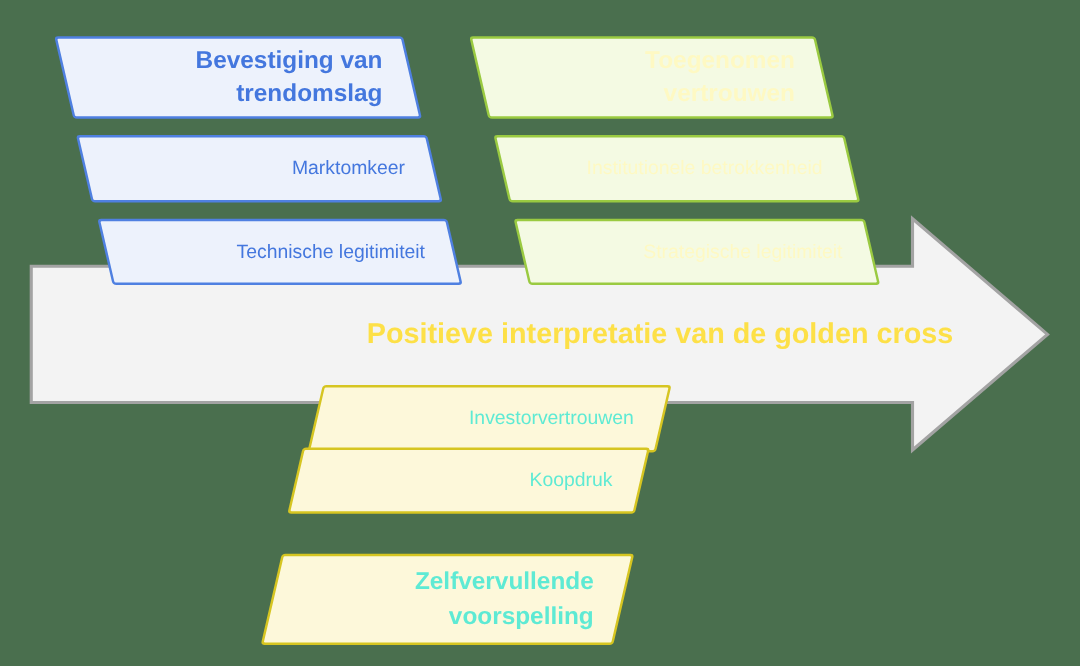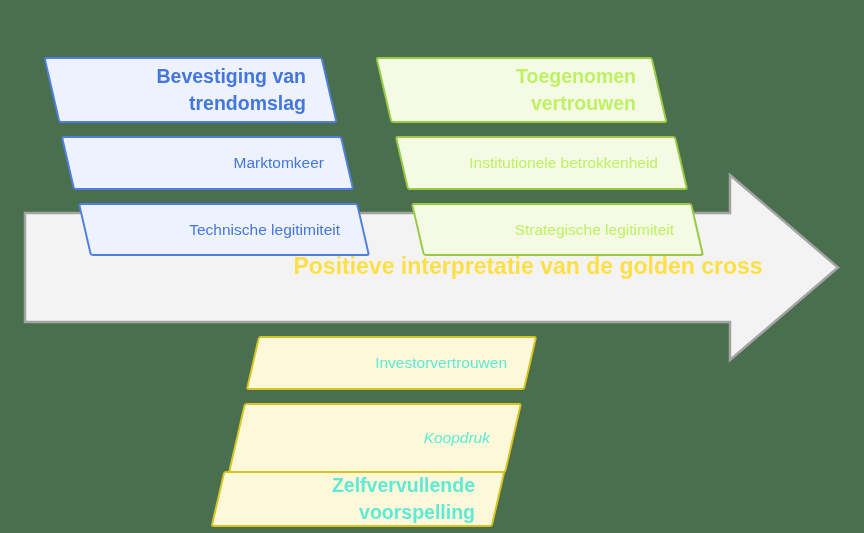--- a/index.html
+++ b/index.html
@@ -21,21 +21,21 @@
   .arrow-label {
     position: absolute;
     left: 528px;
     top: 253px;
     transform: translateX(-50%);
     white-space: nowrap;
     font-size: 23px;
     font-weight: 700;
     color: #fde047;
   }
-  .pbox { position: absolute; margin-top: 28px; }
+  .pbox { position: absolute; }
   .pbox .shape {
     position: absolute;
     inset: 0;
     border-radius: 3px;
     border: 2.8px solid;
     box-sizing: border-box;
   }
   .lean-top .shape { transform: skewX(13deg); }     
   .lean-bottom .shape { transform: skewX(-13deg); } 
   .pbox .txt {
@@ -55,21 +55,21 @@
     text-align: right;
   }
   .itm {
     font-weight: 500;
     font-size: 15.5px;
     text-align: right;
   }
   .t-blue .shape   { background: #edf2fc; border-color: #4f80e1; }
   .t-blue .txt     { color: #4477de; }
   .t-green .shape  { background: #f4fae3; border-color: #9aca41; }
-  .t-green .txt    { color: #bef264; }
+  .t-green .txt    { color: #fef9c3; }
   .t-yellow .shape { background: #fdf8da; border-color: #d6c521; }
   .t-yellow .txt   { color: #5eead4; }
 </style>
 </head>
 <body>
 
 <div class="canvas">
 
   <svg class="arrow-svg" width="864" height="533" viewBox="0 0 864 533">
     <polygon points="25,213 730,213 730,175 838,267.5 730,360 730,322 25,322" fill="#f3f3f3" stroke="#a3a3a3" stroke-width="2.5"></polygon>
@@ -114,26 +114,26 @@
         <span class="itm">Institutionele betrokkenheid</span>
       </div>
   </div>
 
   <div class="pbox lean-bottom t-yellow" style="left:252px; top:308px; width:279px; height:54px;">
     <div class="shape"></div>
     <div class="txt">
         <span class="itm">Investorvertrouwen</span>
       </div>
   </div>
-  <div class="pbox lean-bottom t-yellow" style="left:236px; top:375px; width:278px; height:70px;font-style:italic;">
+  <div class="pbox lean-bottom t-yellow" style="left:236px; top:358px; width:278px; height:53px;">
     <div class="shape"></div>
     <div class="txt">
         <span class="itm">Koopdruk</span>
       </div>
   </div>
-  <div class="pbox lean-bottom t-yellow" style="left:217px; top:443px; width:282px; height:56px;">
+  <div class="pbox lean-bottom t-yellow" style="left:217px; top:443px; width:282px; height:73px;">
     <div class="shape"></div>
     <div class="txt">
         <span class="hdr" style="max-width:190px;">Zelfvervullende voorspelling</span>
       </div>
   </div>
 
 </div>
 
 </body></html>

